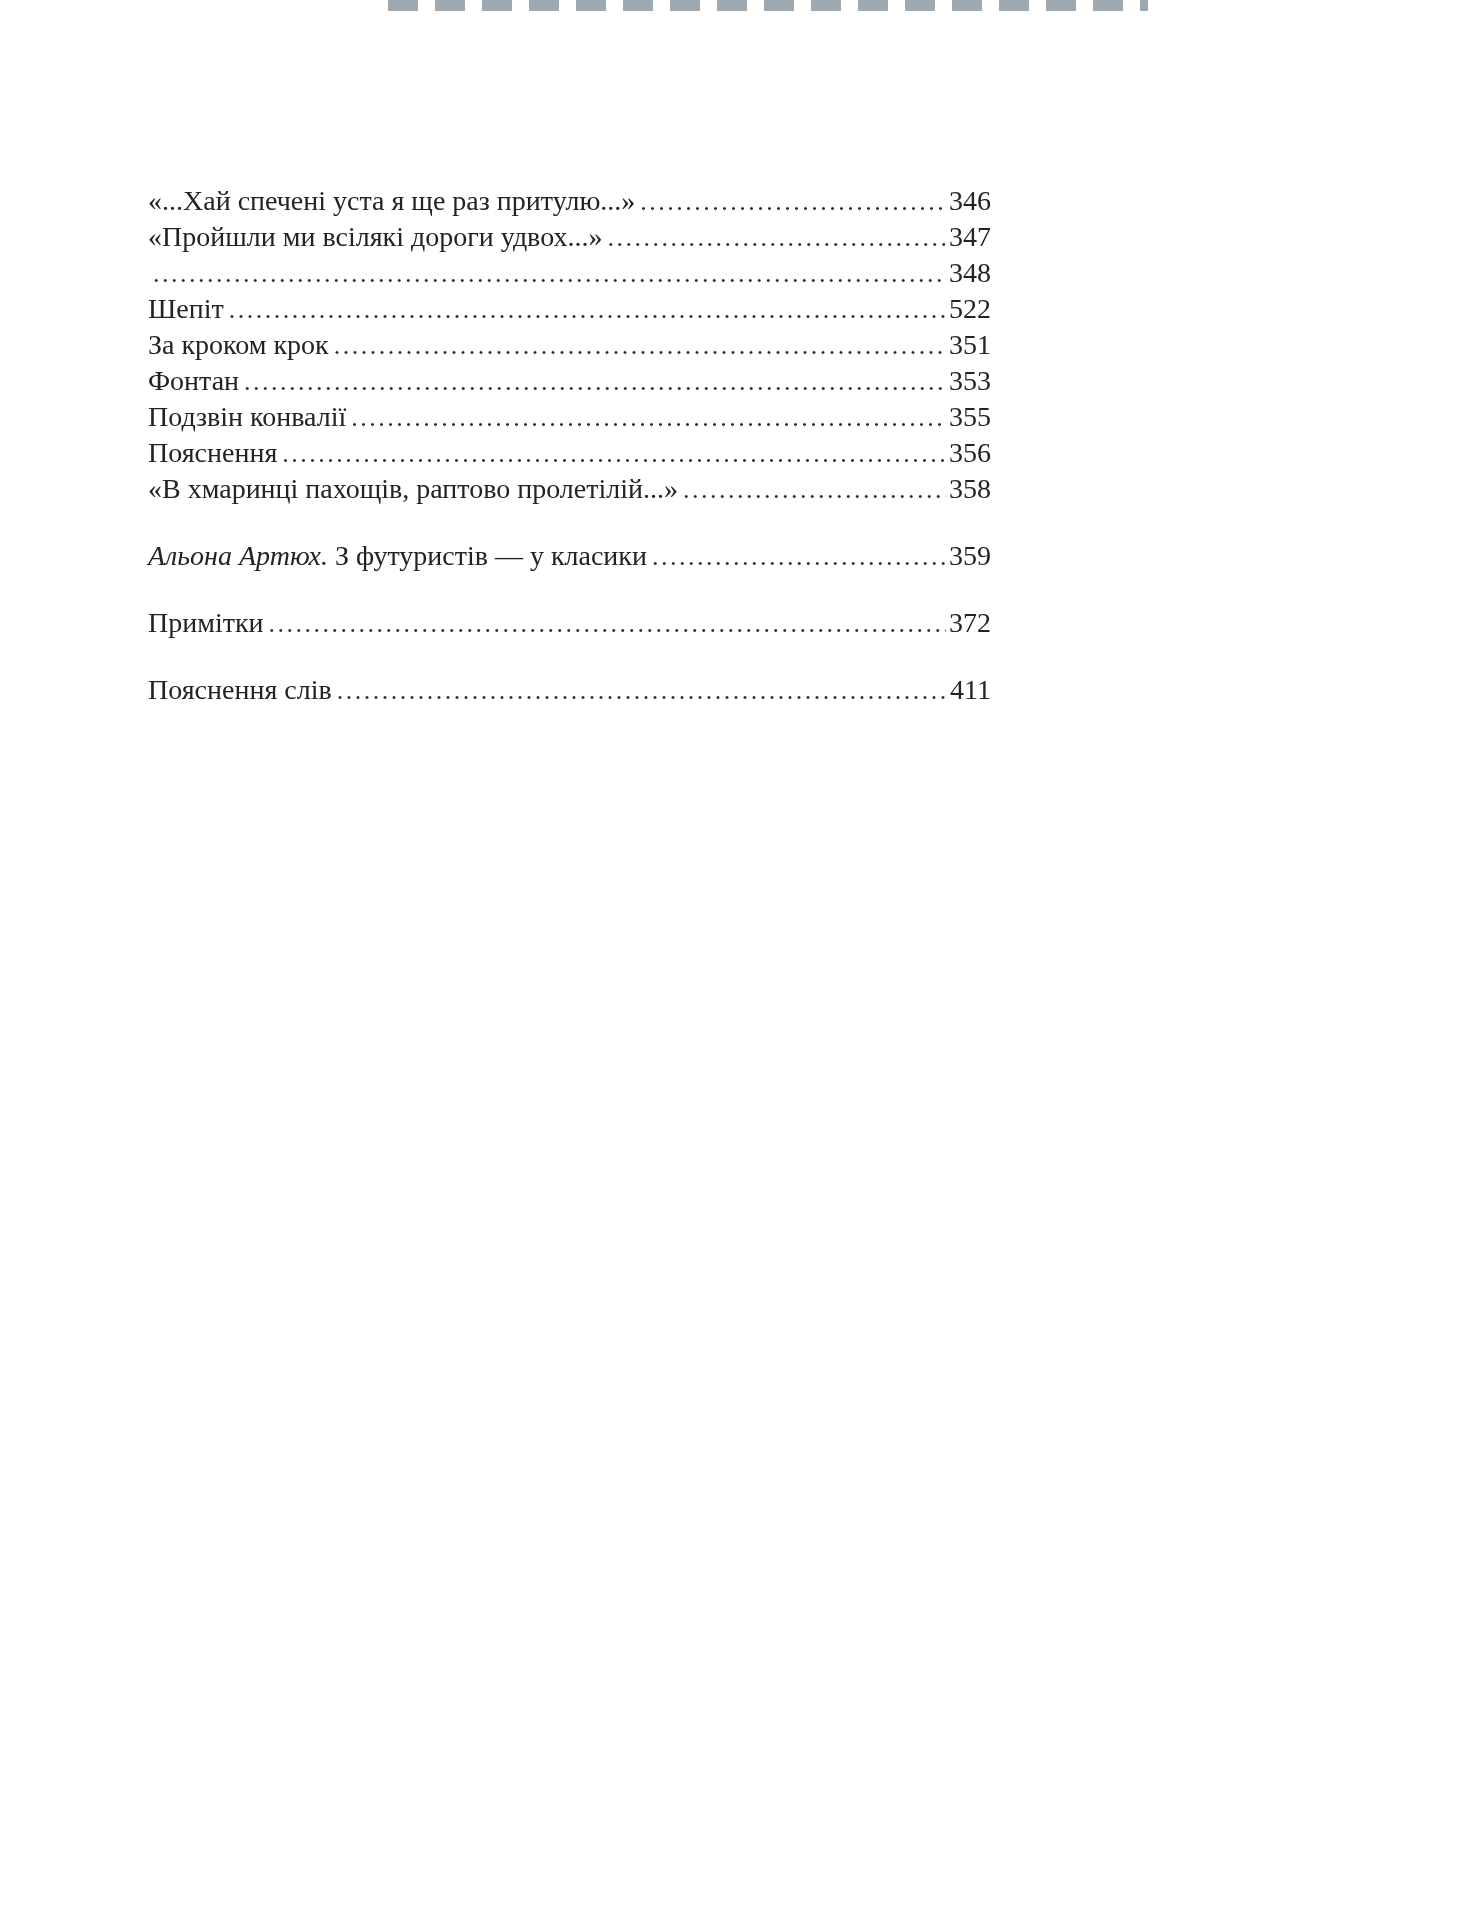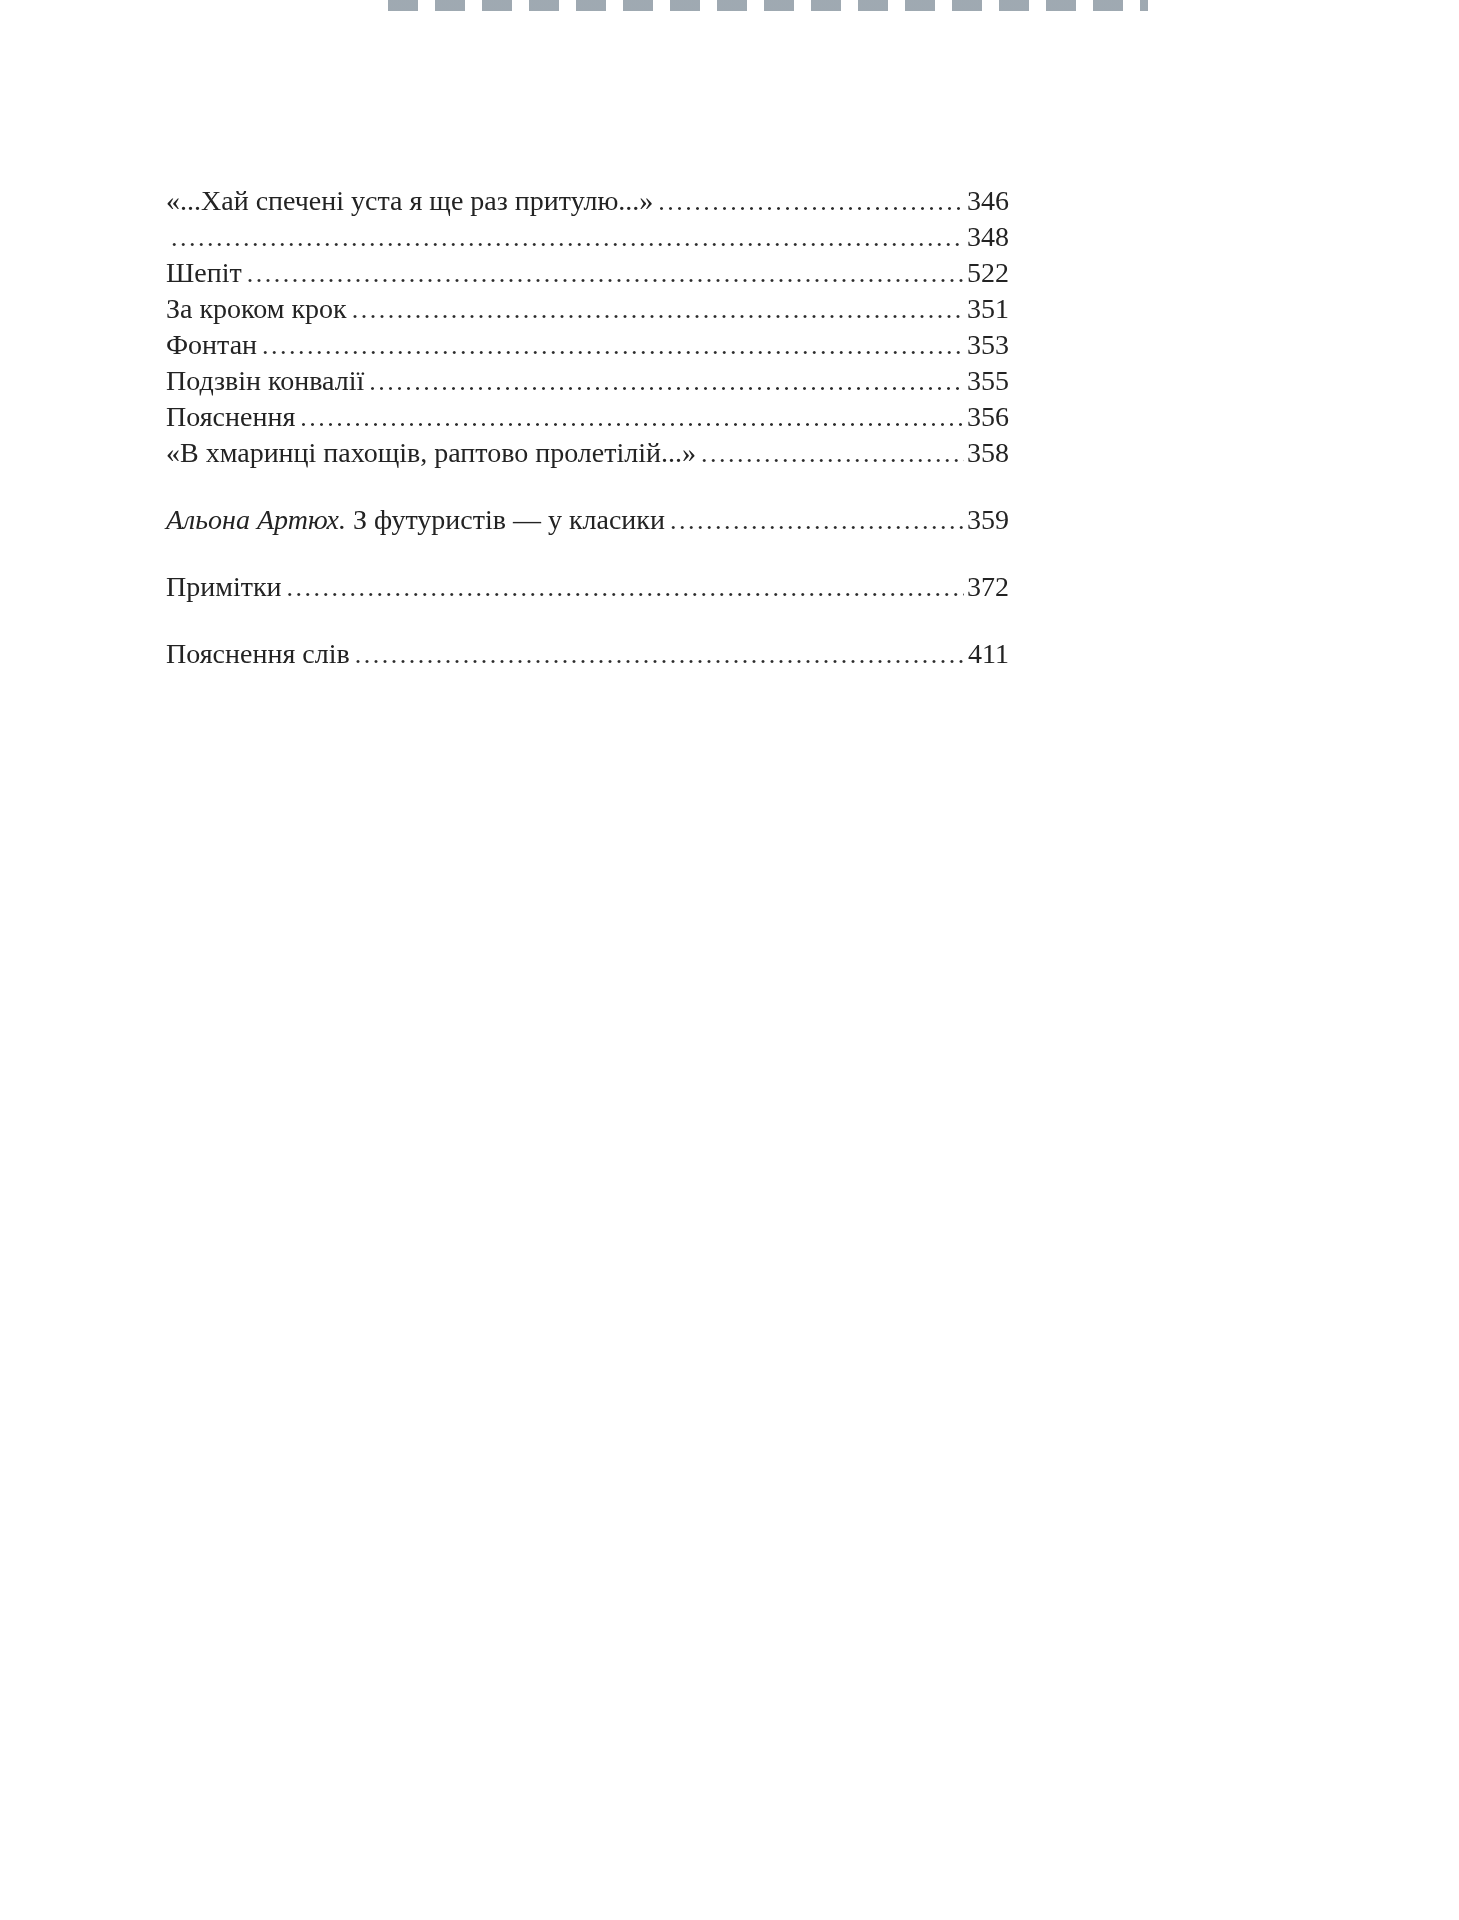--- a/index.html
+++ b/index.html
@@ -24,21 +24,21 @@
     background: repeating-linear-gradient(
       90deg,
       #8e9aa4 0px, #8e9aa4 30px,
       transparent 30px, transparent 47px
     );
     opacity: 0.85;
   }
   .toc {
     position: absolute;
     top: 183px;
-    left: 166px;
+    left: 148px;
     width: 843px;
   }
   .row {
     display: flex;
     align-items: baseline;
     font-size: 28px;
     line-height: 35px;
     white-space: nowrap;
   }
   .row .title {
@@ -74,20 +74,25 @@
 <div class="scan-artifact"></div>
 
 <div class="toc">
 
   <div class="row">
     <span class="title">«...Хай спечені уста я ще раз притулю...»</span>
     <span class="leader"></span>
     <span class="pagenum">346</span>
   </div>
 
+  <div class="row">
+    <span class="title">«Пройшли ми всілякі дороги удвох...»</span>
+    <span class="leader"></span>
+    <span class="pagenum">347</span>
+  </div>
 
   <div class="row">
     <span class="leader"></span>
     <span class="pagenum">348</span>
   </div>
 
   <div class="row">
     <span class="title">Шепіт</span>
     <span class="leader"></span>
     <span class="pagenum">522</span>

